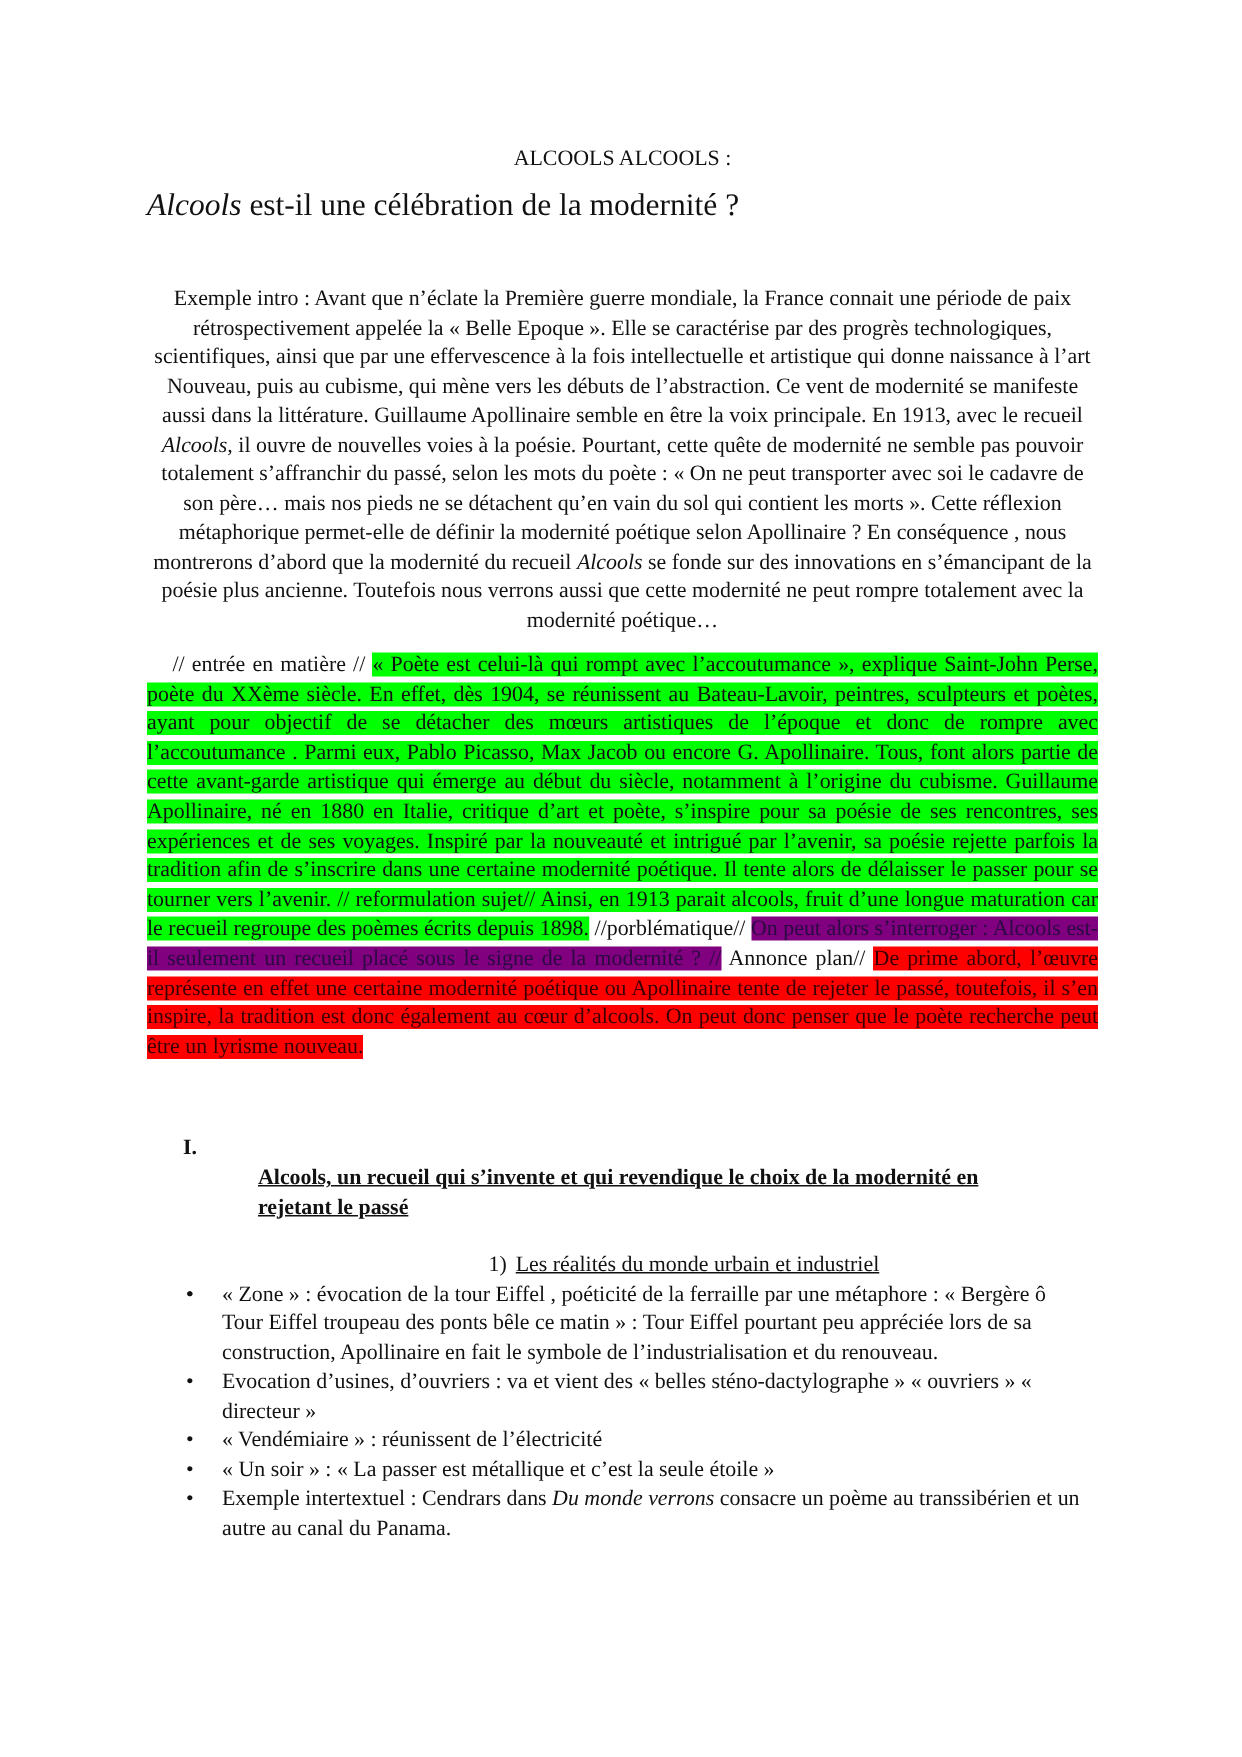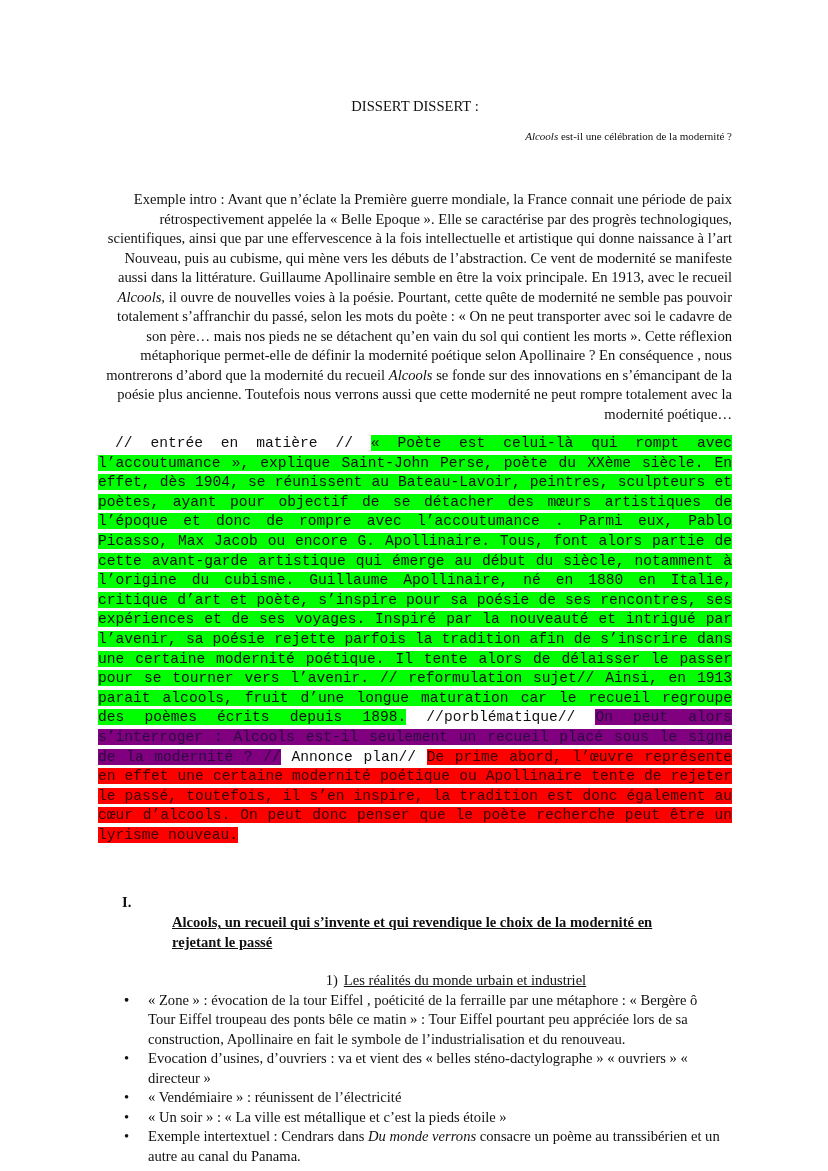--- a/index.html
+++ b/index.html
@@ -3,59 +3,59 @@
   <meta charset="utf-8">
   <style>
     html, body { margin: 0; padding: 0; background: #ffffff; }
     body {
       width: 828px; height: 1171px; position: relative; overflow: hidden;
       font-family: "Liberation Serif", "DejaVu Serif", serif;
       color: #111111; font-size: 14.6px; line-height: 19.5px;
     }
     .page { position: absolute; left: 98px; top: 97px; width: 634px; }
     .title { text-align: center; margin: 0; font-size: 14.6px; line-height: 19px; }
-    .subtitle { text-align: right; margin: 11px 0 0 0; font-size: 11px; line-height: 19px; }
-    .intro { margin: 44px 0 0 0; text-align: right; }
-    .body-para { margin: 10px 0 0 0; text-align: justify; text-indent: 17px; line-height: 19.6px; font-family: Liberation Mono, monospace; }
+    .subtitle { text-align: left; margin: 11px 0 0 0; font-size: 21px; line-height: 19px; }
+    .intro { margin: 44px 0 0 0; text-align: center; }
+    .body-para { margin: 10px 0 0 0; text-align: justify; text-indent: 17px; line-height: 19.6px; }
     .hl-green { background: #00ff00; }
     .hl-purple { background: #800080; color: #2a0a40; }
     .hl-red { background: #ff0000; color: #3a0000; }
     .plain { background: #ffffff; }
     .part-heading { display: flex; margin: 48px 0 0 0; font-weight: bold; }
     .part-num { width: 50px; padding-left: 24px; }
     .part-title { flex: 1; text-decoration: underline; padding-right: 40px; margin-top: 20px; }
     .sub-heading { margin: 19px 0 0 76px; text-align: center; }
     .sub-heading .num { display: inline-block; width: 24px; }
     .sub-heading .txt { text-decoration: underline; }
     ul.bullets { list-style: none; margin: 0; padding: 0; }
     ul.bullets li { position: relative; padding-left: 50px; padding-right: 8px; }
     ul.bullets li .dot { position: absolute; left: 26px; top: 0; }
     i { font-style: italic; }
   </style>
 </head>
 <body>
 
 <div class="page">
-  <p class="title">DISSERT DISSERT :</p>
+  <p class="title">ALCOOLS ALCOOLS :</p>
   <p class="subtitle"><i>Alcools</i><span> est-il une célébration de la modernité ?</span></p>
 
   <p class="intro"><span>Exemple intro : Avant que n’éclate la Première guerre mondiale, la France connait une période de paix rétrospectivement appelée la « Belle Epoque ». Elle se caractérise par des progrès technologiques, scientifiques, ainsi que par une effervescence à la fois intellectuelle et artistique qui donne naissance à l’art Nouveau, puis au cubisme, qui mène vers les débuts de l’abstraction. Ce vent de modernité se manifeste aussi dans la littérature. Guillaume Apollinaire semble en être la voix principale. En 1913, avec le recueil </span><i>Alcools,</i><span> il ouvre de nouvelles voies à la poésie. Pourtant, cette quête de modernité ne semble pas pouvoir totalement s’affranchir du passé, selon les mots du poète : «  On ne peut transporter avec soi le cadavre de son père… mais nos pieds ne se détachent qu’en vain du sol qui contient les morts ». Cette réflexion métaphorique permet-elle de définir la modernité poétique selon Apollinaire ? En conséquence , nous montrerons d’abord que la modernité du recueil </span><i>Alcools</i><span> se fonde sur des innovations en s’émancipant de la poésie plus ancienne. Toutefois nous verrons aussi que cette modernité ne peut rompre totalement avec la modernité poétique…</span></p>
 
   <p class="body-para"><span class="plain">// entrée en matière // </span><span class="hl-green">« Poète est celui-là qui rompt avec l’accoutumance », explique Saint-John Perse, poète du XXème siècle. En effet, dès 1904, se réunissent au Bateau-Lavoir, peintres, sculpteurs et poètes, ayant pour objectif de se détacher des mœurs artistiques de l’époque et donc de rompre avec l’accoutumance . Parmi eux, Pablo Picasso, Max Jacob ou encore G. Apollinaire. Tous, font alors partie de cette avant-garde artistique qui émerge au début du siècle, notamment à l’origine du cubisme. Guillaume Apollinaire, né en 1880 en Italie, critique d’art et poète, s’inspire pour sa poésie de ses rencontres, ses expériences et de ses voyages. Inspiré par la nouveauté et intrigué par l’avenir, sa poésie rejette parfois la tradition afin de s’inscrire dans une certaine modernité poétique. Il tente alors de délaisser le passer pour se tourner vers l’avenir. // reformulation sujet// Ainsi, en 1913 parait alcools, fruit d’une longue maturation car le recueil regroupe des poèmes écrits depuis 1898.</span><span class="plain">  //porblématique//</span> <span class="hl-purple">On peut alors s’interroger : Alcools est-il seulement un recueil placé sous le signe de la modernité ? //</span> <span class="plain">Annonce plan// </span><span class="hl-red">De prime abord, l’œuvre représente en effet une certaine modernité poétique ou Apollinaire tente de rejeter le passé, toutefois, il s’en inspire, la tradition est donc également au cœur d’alcools. On peut donc penser que le poète recherche peut être un lyrisme nouveau.</span></p>
 
   <div class="part-heading">
     <span class="part-num">I.</span>
     <span class="part-title">Alcools, un recueil qui s’invente et qui revendique le choix de la modernité en rejetant le passé</span>
   </div>
 
   <div class="sub-heading">
     <span class="num">1)</span><span class="txt">Les réalités du monde urbain et industriel</span>
   </div>
 
   <ul class="bullets">
     <li><span class="dot">•</span></li>
     <li><span class="dot">•</span><span>« Zone » : évocation de la tour Eiffel , poéticité de la ferraille par une métaphore : «  Bergère ô Tour Eiffel troupeau des ponts bêle ce matin » : Tour Eiffel pourtant peu appréciée lors de sa construction, Apollinaire en fait le symbole de l’industrialisation et du renouveau.</span></li>
     <li><span class="dot">•</span><span>Evocation d’usines, d’ouvriers : va et vient des « belles sténo-dactylographe » « ouvriers » « directeur »</span></li>
     <li><span class="dot">•</span><span>« Vendémiaire » : réunissent de l’électricité</span></li>
-    <li><span class="dot">•</span><span>« Un soir » : « La ville est métallique et c’est la pieds étoile »</span></li>
+    <li><span class="dot">•</span><span>« Un soir » : « La passer est métallique et c’est la seule étoile »</span></li>
     <li><span class="dot">•</span><span>Exemple intertextuel : Cendrars dans </span><i>Du monde verrons</i><span>  consacre un poème au transsibérien et un autre au canal du Panama.</span></li>
   </ul>
 </div>
 
 </body></html>

